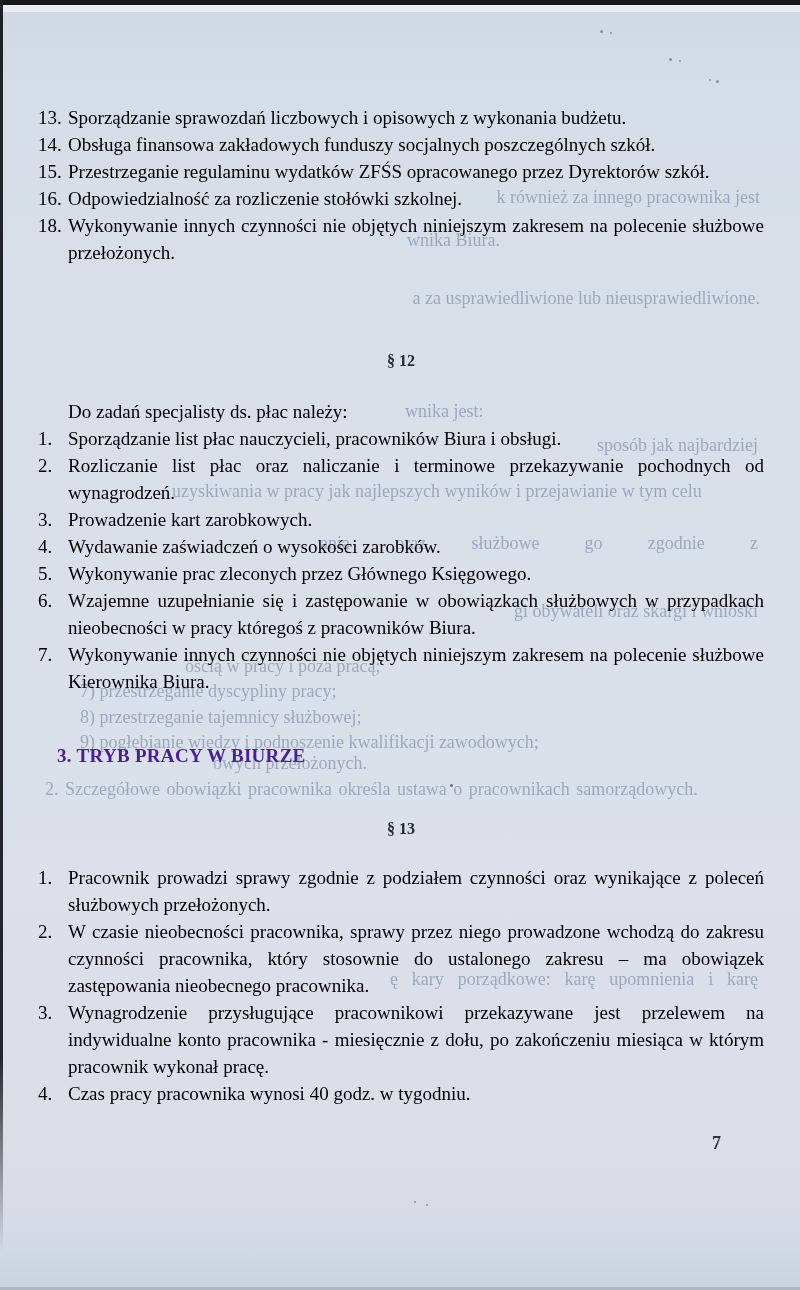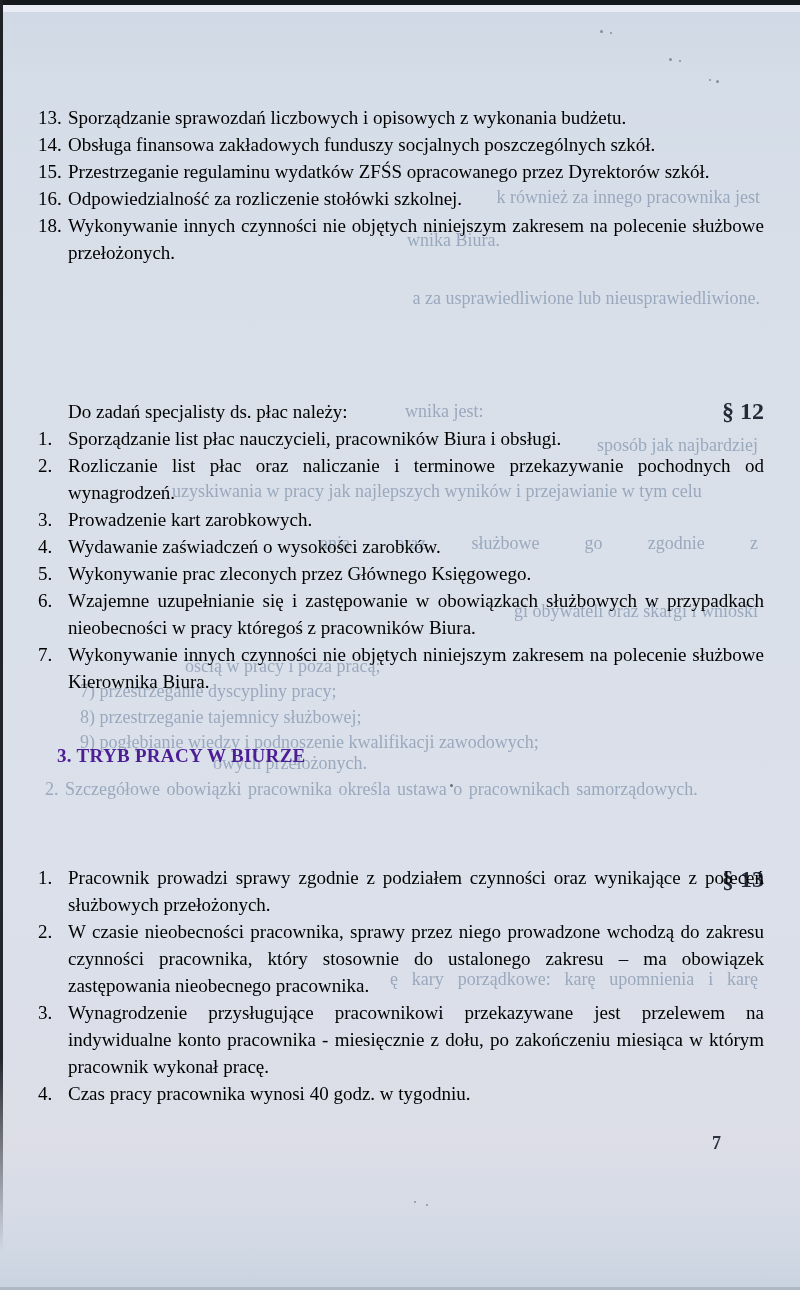--- a/index.html
+++ b/index.html
@@ -16,22 +16,22 @@
   .edge-left{top:0;left:0;width:3px;height:1290px;
     background:linear-gradient(180deg,#1f2127 0%,#23262c 82%,rgba(35,38,44,0) 97%);}
   .edge-bottom{bottom:0;left:0;right:0;height:3px;background:#aeb8c5;}
 
   .block{position:absolute;left:38px;width:726px;font-size:19px;line-height:27px;color:#000000;}
   .li{display:flex;}
   .li .num{width:30px;flex:none;}
   .li .txt{flex:1;text-align:justify;}
   .intro{margin-left:30px;}
 
-  .sec-heading{position:absolute;left:38px;width:726px;text-align:right;
-    font-weight:bold;font-size:24px;color:#222b37;margin-top:46px;}
+  .sec-heading{position:absolute;left:38px;width:726px;text-align:center;
+    font-weight:bold;font-size:16px;color:#222b37;}
   .tryb{position:absolute;left:57px;font-weight:bold;font-size:19px;
     letter-spacing:.3px;color:#4c1d95;}
   .pageno{position:absolute;left:712px;top:1133px;font-size:18px;font-weight:bold;color:#2b3440;}
 
   .bt{position:absolute;font-size:18px;line-height:22px;color:#8a9bb2;opacity:.8;
     filter:blur(.35px);white-space:nowrap;}
   .bt-j{white-space:normal;text-align:justify;text-align-last:justify;}
 
   .speck{position:absolute;width:3px;height:3px;border-radius:50%;background:#475364;opacity:.55;}
 </style>

